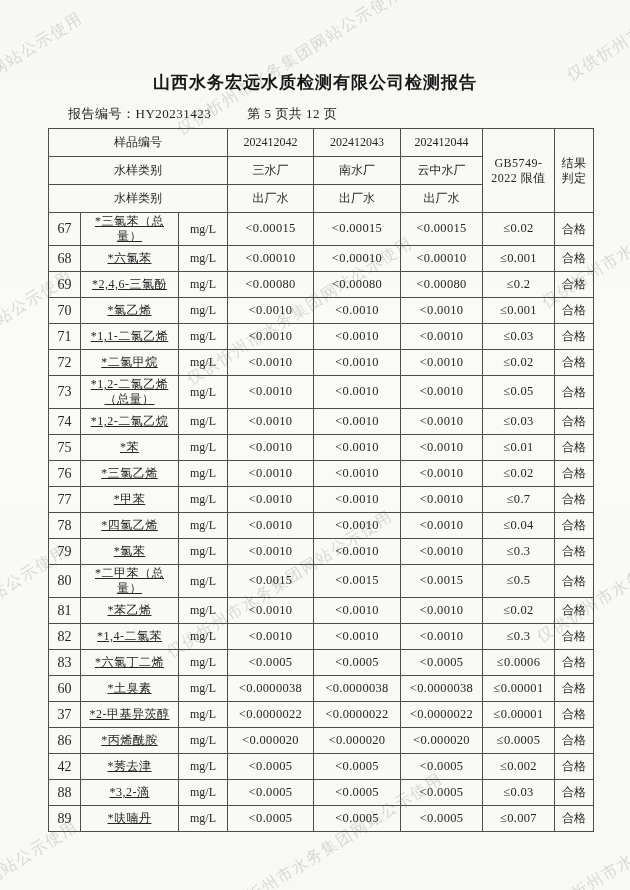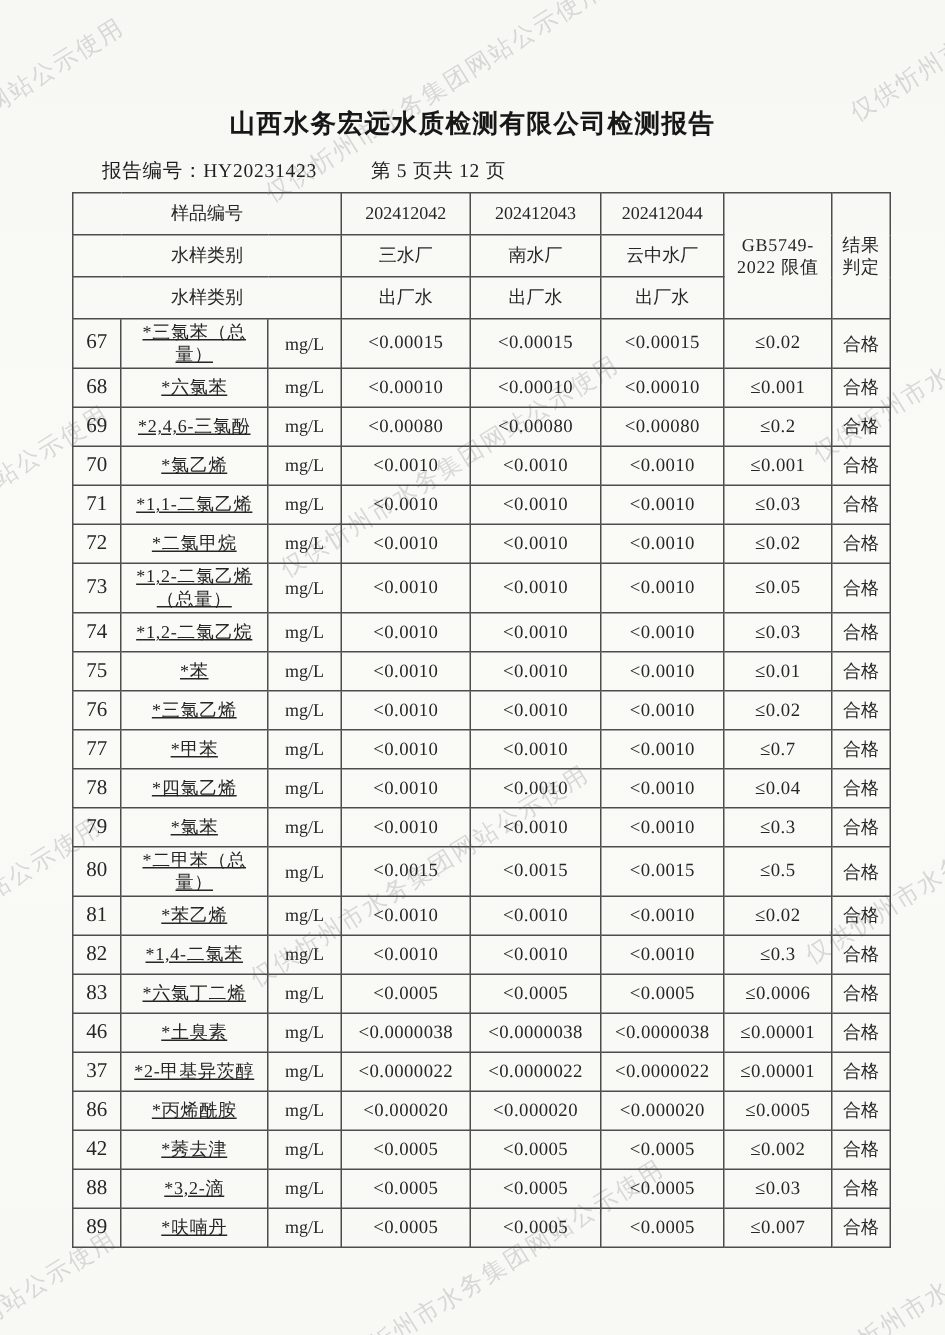--- a/index.html
+++ b/index.html
@@ -307,21 +307,21 @@
             <td class="num">83</td>
             <td class="name">*六氯丁二烯</td>
             <td class="unit">mg/L</td>
             <td class="val">&lt;0.0005</td>
             <td class="val">&lt;0.0005</td>
             <td class="val">&lt;0.0005</td>
             <td class="limit">≤0.0006</td>
             <td class="result">合格</td>
           </tr>
           <tr>
-            <td class="num">46</td>
+            <td class="num">60</td>
             <td class="name">*土臭素</td>
             <td class="unit">mg/L</td>
             <td class="val">&lt;0.0000038</td>
             <td class="val">&lt;0.0000038</td>
             <td class="val">&lt;0.0000038</td>
             <td class="limit">≤0.00001</td>
             <td class="result">合格</td>
           </tr>
           <tr>
             <td class="num">37</td>

